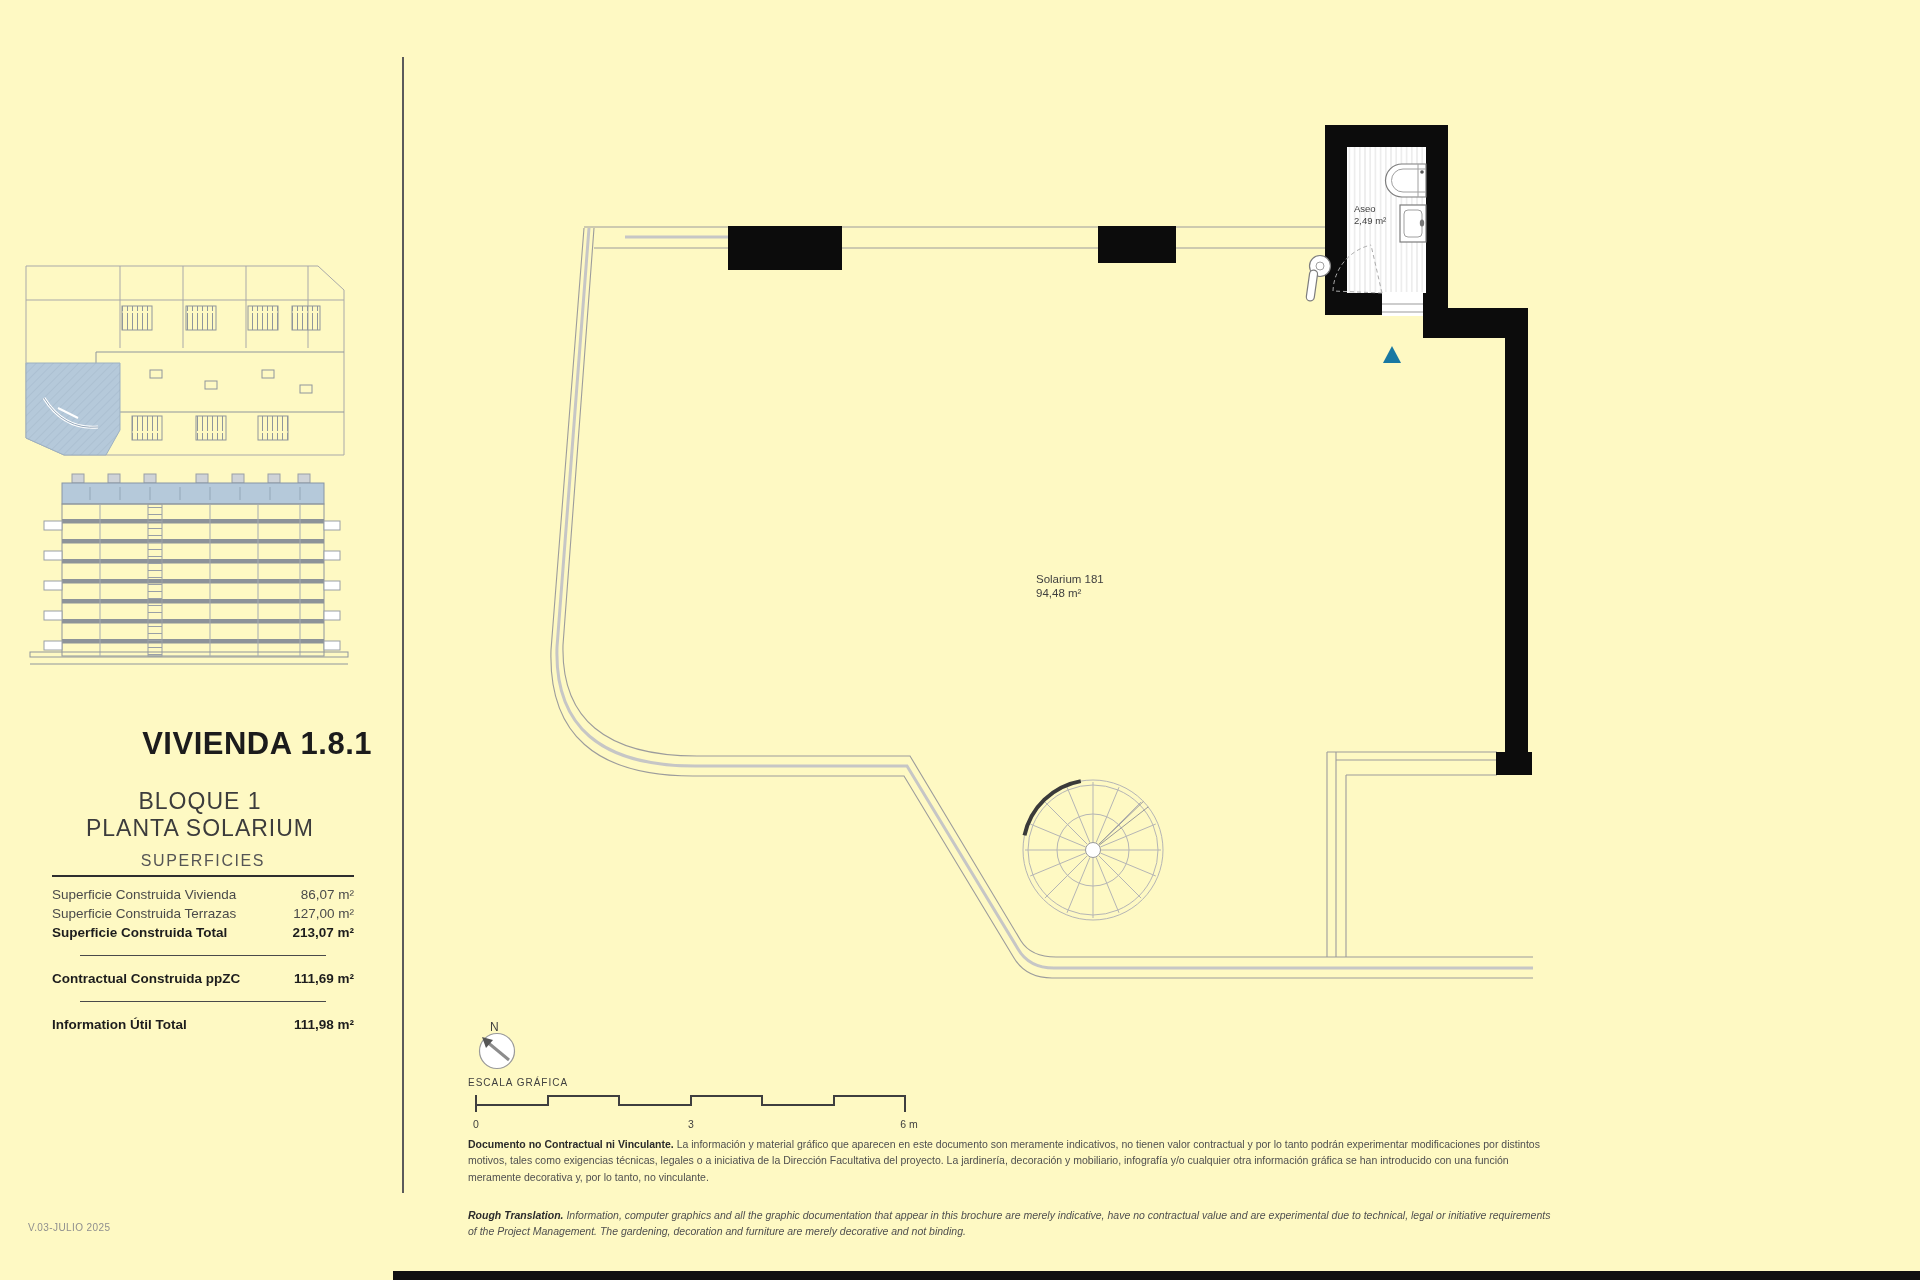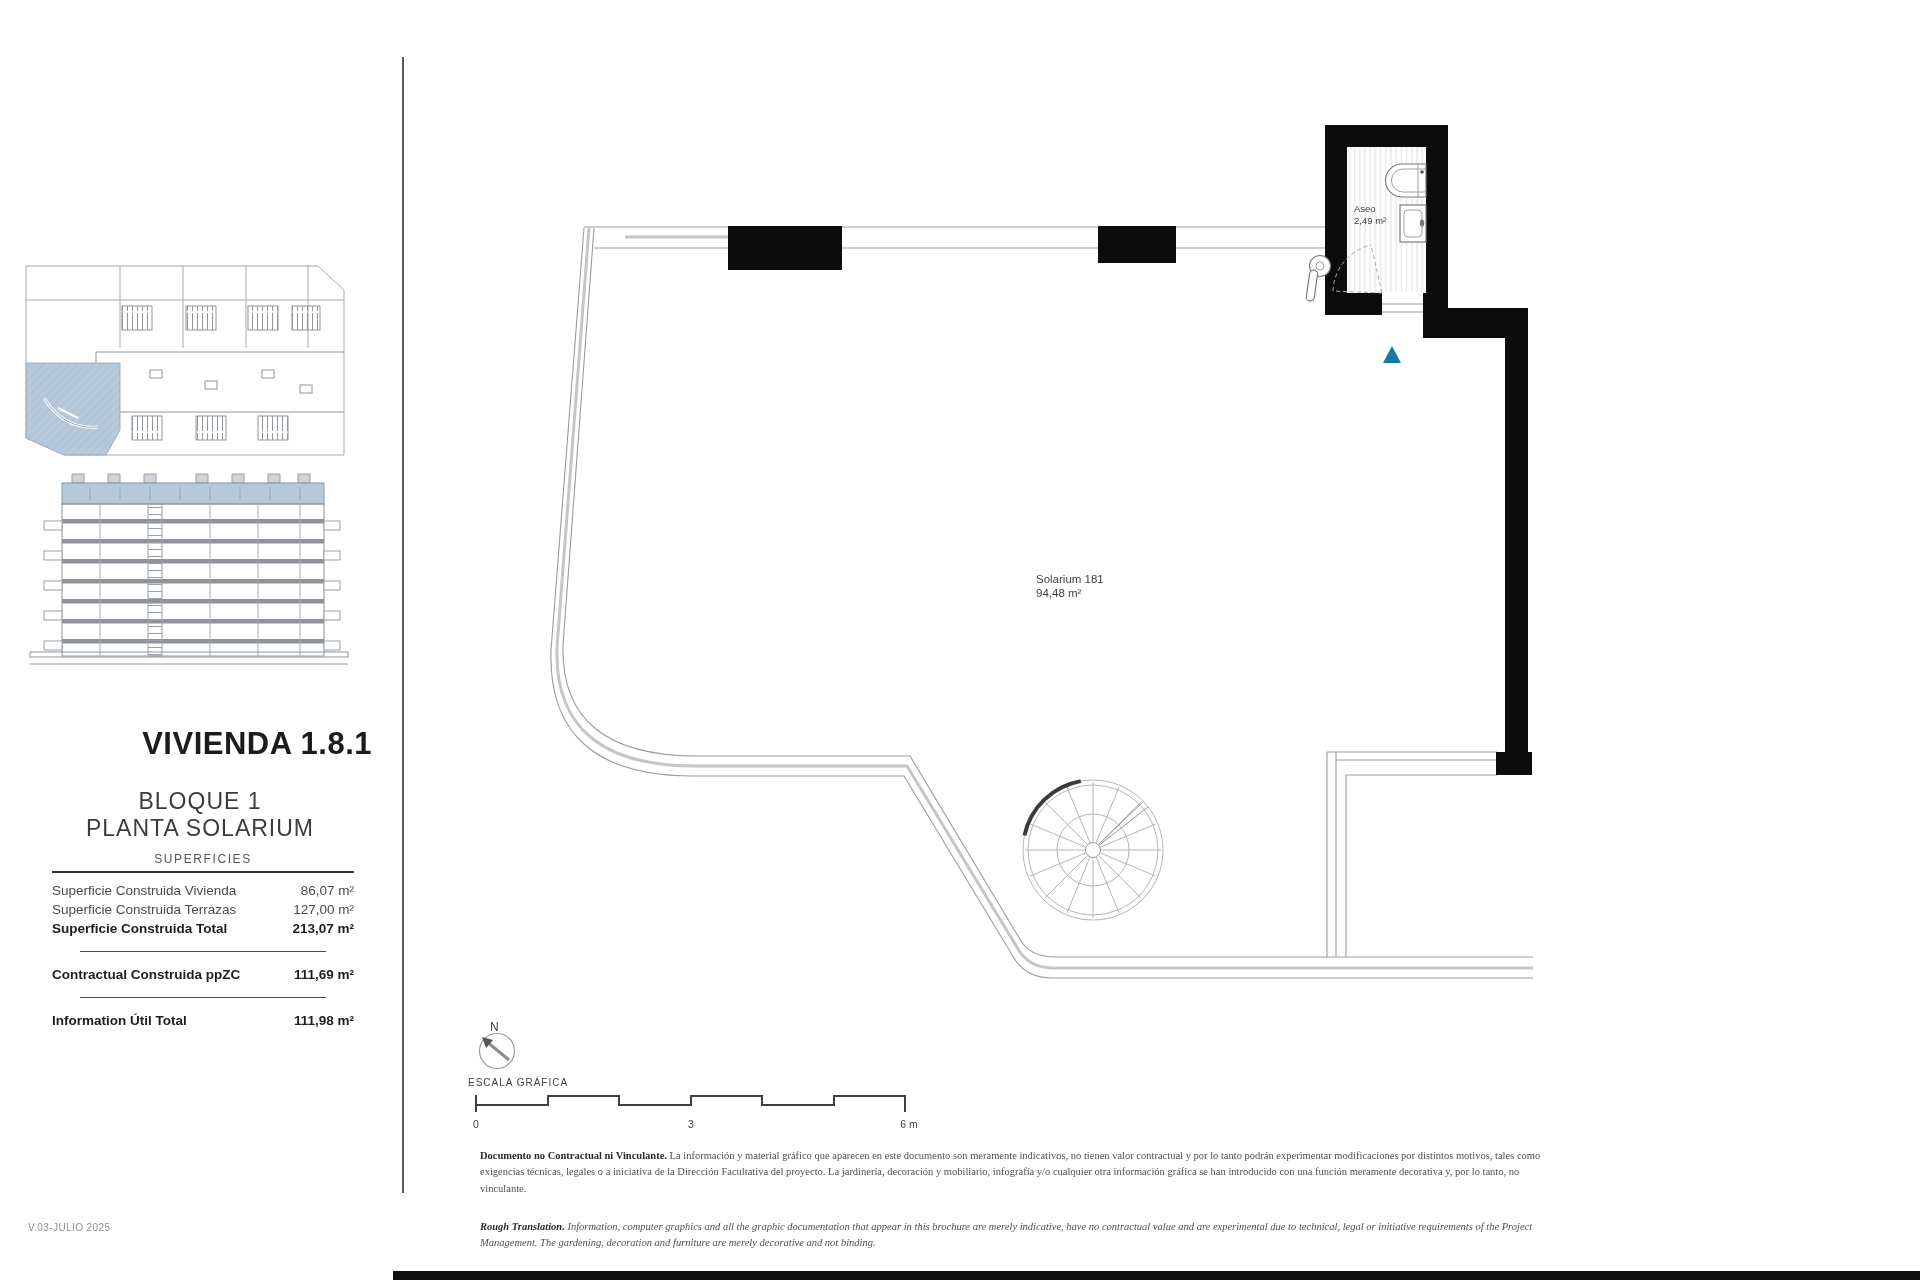--- a/index.html
+++ b/index.html
@@ -1,42 +1,42 @@
 <!DOCTYPE html>
 <html style="--highlight-blue: #b5c9da; --marker-teal: #1878a2; --line-gray: #9c9c9c; --text-dark: #3f3f3f;"><head>
 <meta charset="utf-8">
 <style>
   html,body{margin:0;padding:0;background:#e9e9e9;}
   .page{
-    position:relative;width:1920px;height:1280px;background:#ffffff;
+    position:relative;width:1920px;height:1280px;background:#fef9c3;
     font-family:"Liberation Sans", sans-serif;color:#2b2b2b;overflow:hidden;
   }
   .abs{position:absolute;}
   
   .title{
     left:28px;top:726px;width:344px;text-align:right;
     font-size:31px;font-weight:bold;letter-spacing:.5px;color:#1c1c1c;
   }
   .subtitle{
     left:28px;top:788px;width:344px;text-align:center;
     font-size:23px;font-weight:400;letter-spacing:1px;color:#3c3c3c;line-height:1.18;
   }
   .sup{left:52px;top:852px;width:302px;font-size:13.5px;color:#4a4a4a;}
-  .sup-header{text-align:center;font-size:12px;letter-spacing:1.6px;color:#555;margin-bottom:5px;}
+  .sup-header{text-align:center;font-size:16px;letter-spacing:1.6px;color:#555;margin-bottom:5px;}
   .sup-rule{border-top:2px solid #2e2e2e;margin-bottom:8px;}
   .sup-row{display:flex;justify-content:space-between;line-height:19px;}
   .sup-row .val{}
   .sup-row.bold{font-weight:bold;color:#1d1d1d;}
   .sup-div{border-top:1.5px solid #4a4a4a;margin:13px 28px;}
   .version{left:28px;top:1222px;font-size:10px;color:#8f8f8f;letter-spacing:.4px;}
   .divider{left:402px;top:57px;width:1.5px;height:1136px;background:#5b5b5b;}
   .bottom-bar{left:393px;top:1271px;width:1527px;height:9px;background:#101010;}
   
   .footer{left:468px;top:1136px;width:1085px;font-size:10.5px;color:#4f4f4f;line-height:1.55;}
-  .footer p{margin:12px;font-family:Liberation Serif, serif;}
+  .footer p{margin:0;}
   .footer p.en{margin-top:22px;font-style:italic;}
   .footer b{color:#2b2b2b;}
   
   svg.drawing{position:absolute;left:0;top:0;}
   .thin{stroke:#9c9c9c;stroke-width:1.1;fill:none;}
   .mid{stroke:#c6c6c6;stroke-width:3;fill:none;}
   .wall{fill:#0c0c0c;}
   .fixture{stroke:#7d7d7d;stroke-width:1.2;fill:#ffffff;}
   .fixture-light{stroke:#a0a0a0;stroke-width:1;fill:none;}
   .dash{stroke:#ababab;stroke-width:1;fill:none;stroke-dasharray:4 3;}

